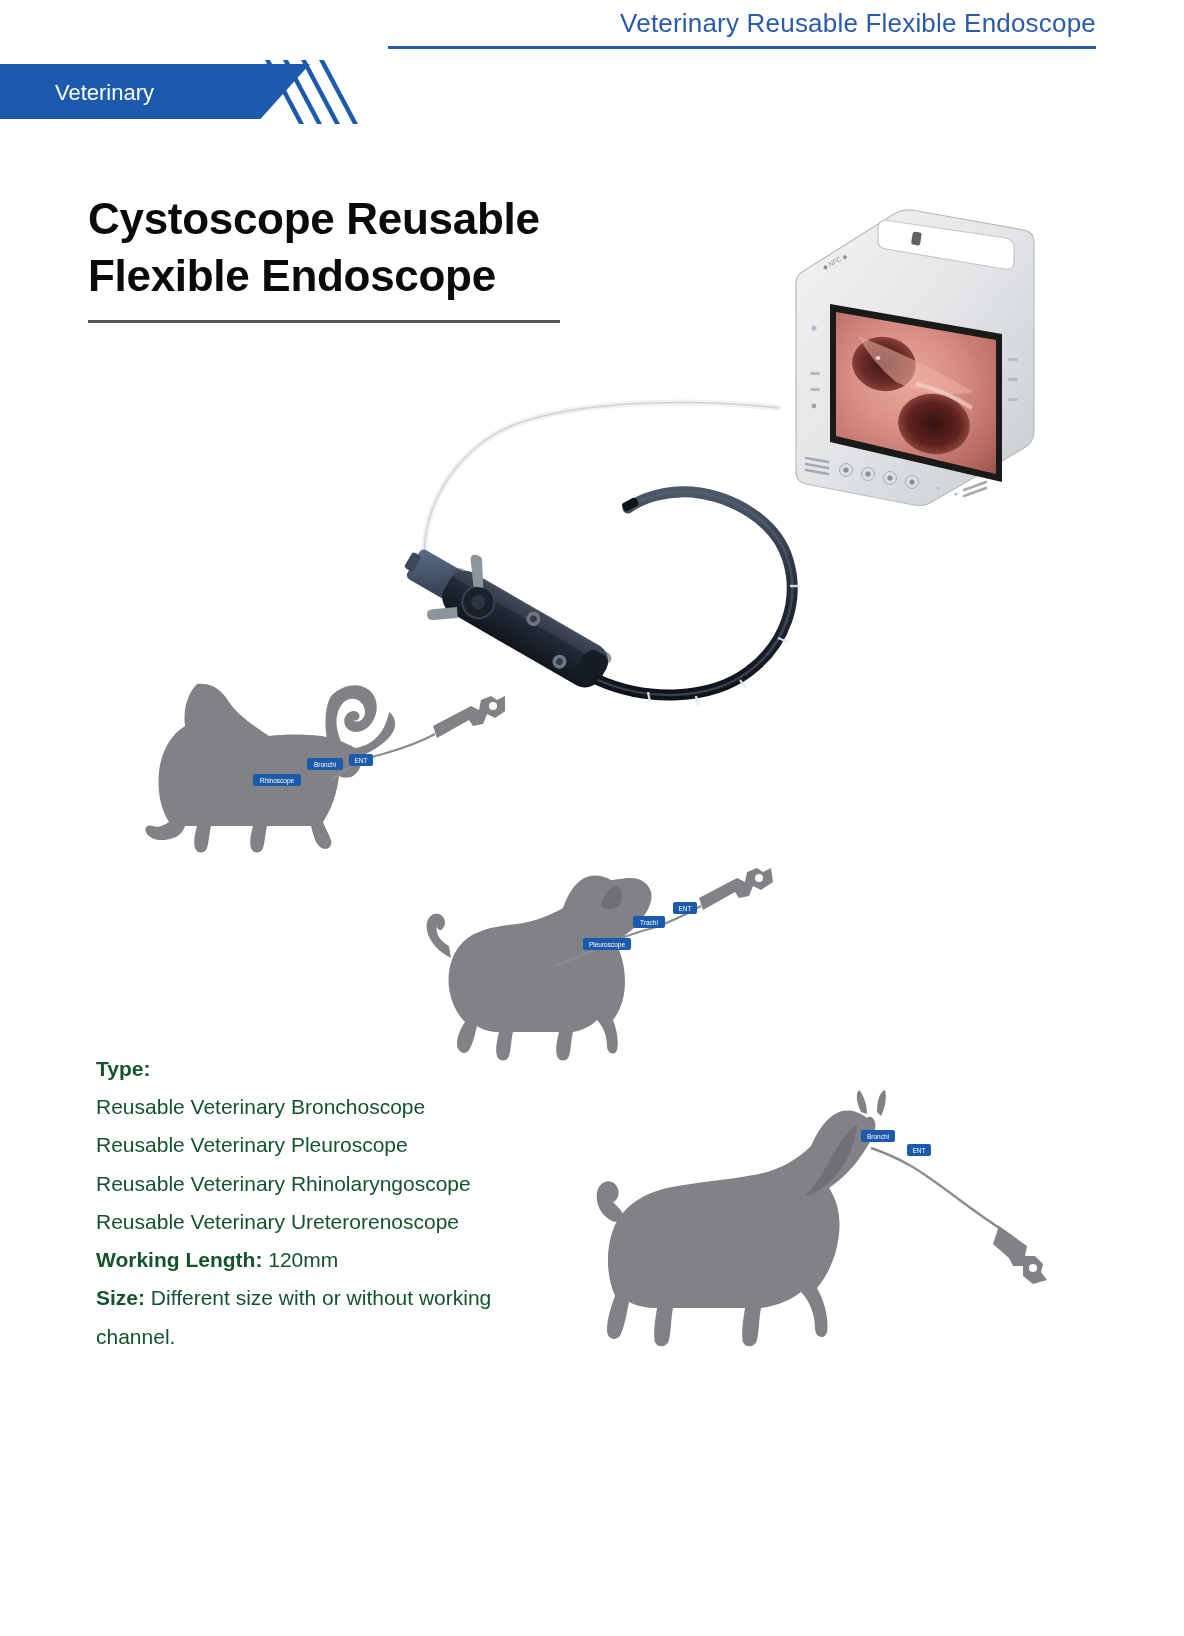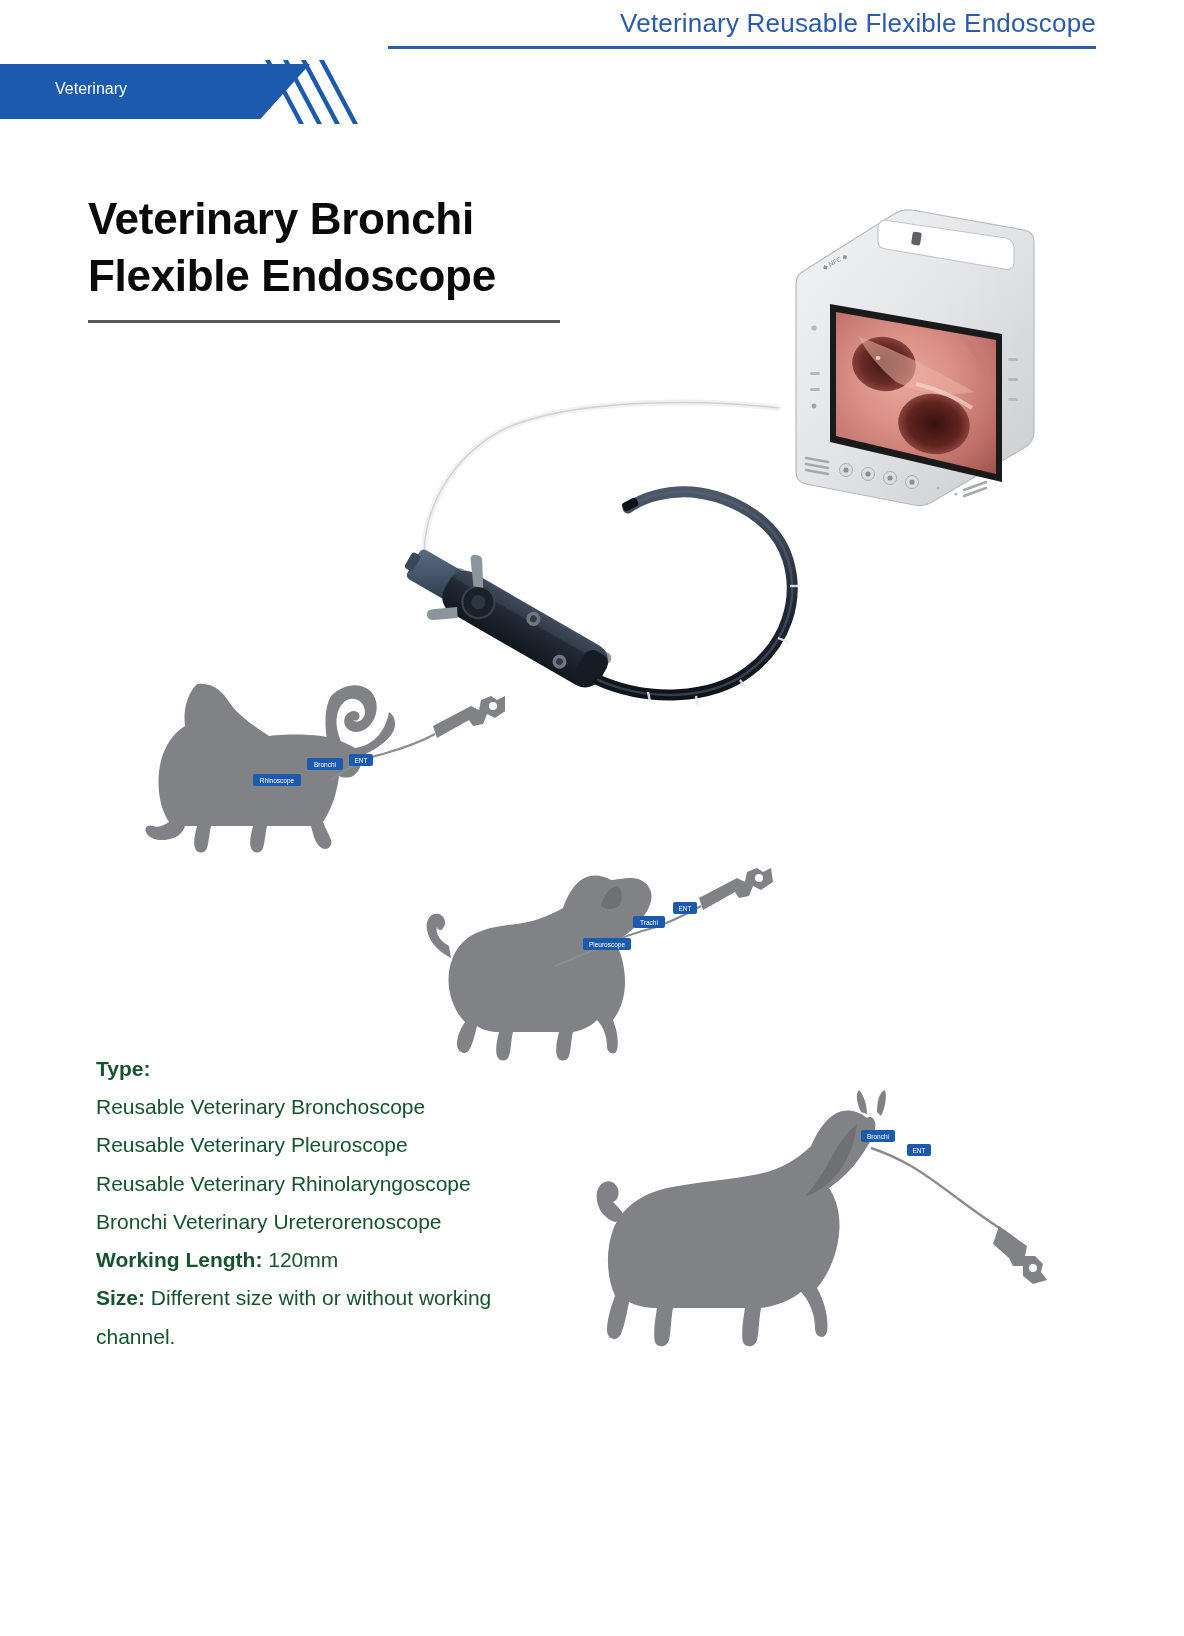--- a/index.html
+++ b/index.html
@@ -42,21 +42,21 @@
     top: 64px;
     width: 310px;
     height: 55px;
     background: #1b5aad;
     clip-path: polygon(0 0, 100% 0, 84% 100%, 0 100%);
   }
   .brand-badge-label {
     position: absolute;
     left: 55px;
     top: 80px;
-    font-size: 16px;
+    font-size: 22px;
     color: #ffffff;
     font-weight: 400;
   }
   .badge-stripes {
     position: absolute;
     left: 272px;
     top: 64px;
     width: 112px;
     height: 55px;
   }
@@ -130,21 +130,21 @@
   <div class="badge-stripes">
     <i></i>
       <i></i>
       <i></i>
       <i></i>
   </div>
 </div>
 
 <div class="title-block">
   <h1 class="main-title">
-    <span>Veterinary Bronchi</span><br>
+    <span>Cystoscope Reusable</span><br>
     <span>Flexible Endoscope</span>
   </h1>
   <div class="title-underline"></div>
 </div>
 
 <div class="art-layer">
 
   <svg class="monitor" viewBox="0 0 290 320">
     <defs>
       <linearGradient id="caseG" x1="0" y1="0" x2="1" y2="1">
@@ -387,21 +387,21 @@
     </g>
   </svg>
 
 </div>
 
 <div class="spec-block">
   <div class="spec-head spec-line">Type:</div>
   <div class="spec-line">Reusable Veterinary Bronchoscope</div>
   <div class="spec-line">Reusable Veterinary Pleuroscope</div>
   <div class="spec-line">Reusable Veterinary Rhinolaryngoscope</div>
-  <div class="spec-line">Bronchi Veterinary Ureterorenoscope</div>
+  <div class="spec-line">Reusable Veterinary Ureterorenoscope</div>
   <div class="spec-line">
     <span class="spec-key">Working Length:</span>
     <span>120mm</span>
   </div>
   <div class="spec-wrap">
     <span class="spec-key">Size:</span>
     <span>Different size with or without working channel.</span>
   </div>
 </div>
 

